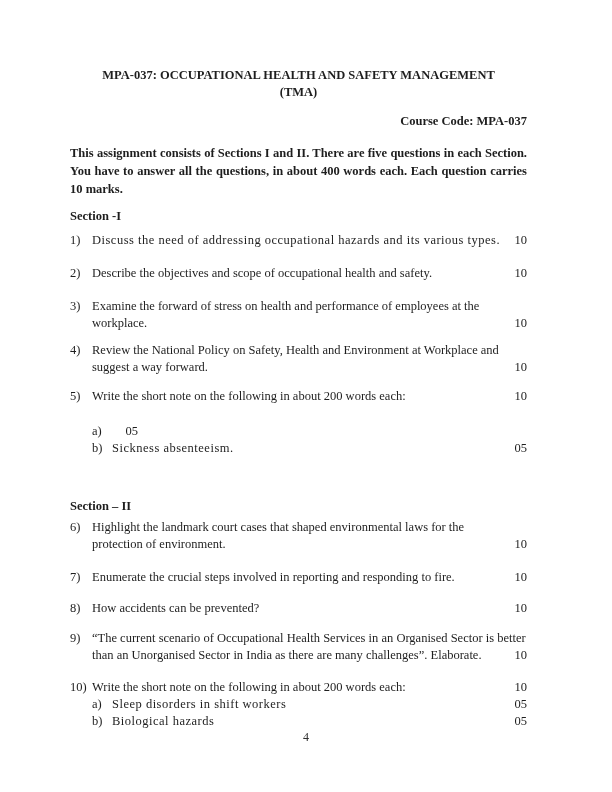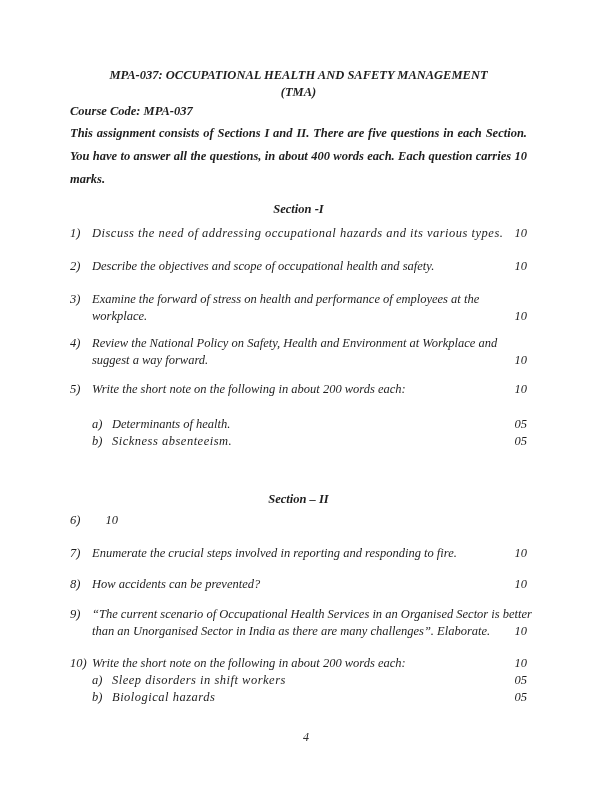--- a/index.html
+++ b/index.html
@@ -12,44 +12,42 @@
     width: 612px;
     height: 792px;
     background: #ffffff;
     color: #1e1e1e;
     font-family: "Liberation Serif", serif;
     font-size: 12.5px;
     line-height: 17px;
     box-sizing: border-box;
     padding: 67px 85px 0 70px;
     overflow: hidden;
-    font-style: italic;
   }
   .doc-title {
     text-align: center;
     font-weight: bold;
   }
   .doc-subtitle {
     text-align: center;
     font-weight: bold;
   }
   .hdr-right {
-    text-align: left;
+    text-align: right;
     font-weight: bold;
     line-height: 15px;
-    margin-top: 3px;
+    margin-top: 13px;
   }
   .instructions {
     font-weight: bold;
     text-align: justify;
-    line-height: 23px;
-    margin-top: 3px;
+    line-height: 18px;
+    margin-top: 15px;
   }
   .section-heading {
-    text-align: center;
     font-weight: bold;
   }
   .sec1 { margin-top: 10px; }
   .sec2 { margin-top: 41px; }
   .q {
     display: flex;
     align-items: flex-start;
   }
   .qnum {
     flex: none;
@@ -132,34 +130,34 @@
   </div>
 
   <div class="q mt12">
     <span class="qnum">5)</span>
     <span class="qtext">Write the short note on the following in about 200 words each:</span>
     <span class="qmarks">10</span>
   </div>
 
   <div class="q sub mt18">
     <span class="qnum">a)</span>
-    <span class="qtext">Determinants of health.</span>
     <span class="qmarks">05</span>
   </div>
 
   <div class="q sub">
     <span class="qnum">b)</span>
     <span class="qtext wide">Sickness absenteeism.</span>
     <span class="qmarks">05</span>
   </div>
 
   <div class="section-heading sec2">Section – II</div>
 
   <div class="q mt4">
     <span class="qnum">6)</span>
+    <span class="qtext">Highlight the landmark court cases that shaped environmental laws for the protection of environment.</span>
     <span class="qmarks">10</span>
   </div>
 
   <div class="q mt16">
     <span class="qnum">7)</span>
     <span class="qtext">Enumerate the crucial steps involved in reporting and responding to fire.</span>
     <span class="qmarks">10</span>
   </div>
 
   <div class="q mt14">

